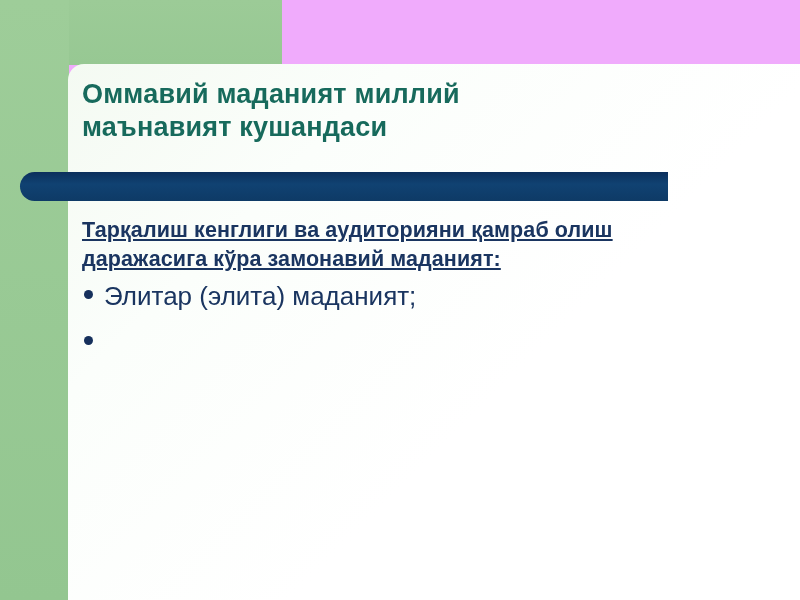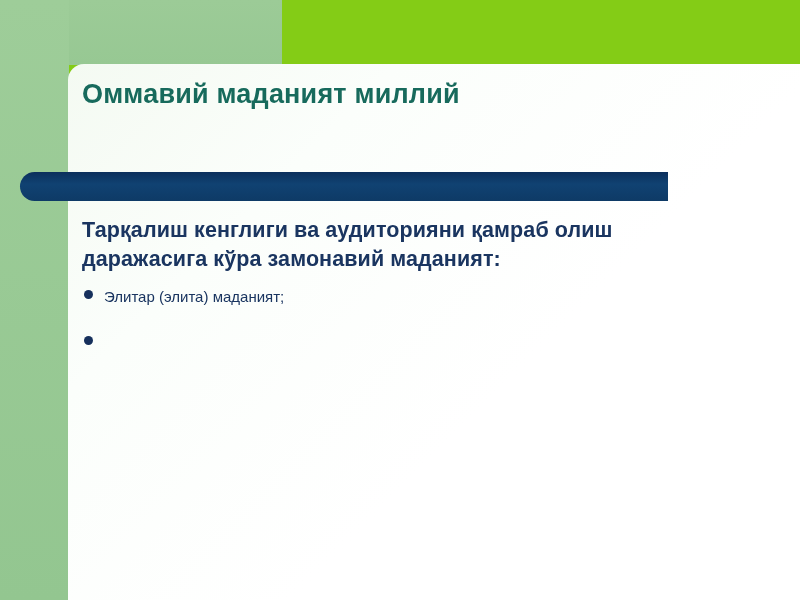--- a/index.html
+++ b/index.html
@@ -11,21 +11,21 @@
     height: 600px;
     overflow: hidden;
     background: #ffffff;
     font-family: "Liberation Sans", "DejaVu Sans", sans-serif;
   }
 
   .slide {
     position: relative;
     width: 800px;
     height: 600px;
-    background: #84cc16;
+    background: #f0abfc;
     overflow: hidden;
   }
 
   
 
   
   .green-block {
     position: absolute;
     left: 0;
     top: 0;
@@ -89,30 +89,31 @@
     width: 660px;
     color: #1a3560;
   }
 
   .lead {
     font-size: 21.5px;
     font-weight: bold;
     line-height: 29px;
     margin: 0 0 8px 0;
     letter-spacing: 0.1px;
+    text-decoration: underline;
   }
 
   .bullets {
     list-style: none;
     margin: 0;
     padding: 0;
   }
   .bullets li {
     position: relative;
-    font-size: 15px;
+    font-size: 26px;
     font-weight: normal;
     line-height: 29px;
     margin: 0 0 17px 0;
     padding-left: 22px;
     color: #1a3560;
   }
   .bullets li:last-child { margin-bottom: 0; }
   .bullets li .dot {
     position: absolute;
     left: 2px;
@@ -131,20 +132,21 @@
 
   <div class="green-block"></div>
   <div class="green-strip"></div>
 
   <div class="content-card"></div>
 
   <div class="navy-bar"></div>
 
   <div class="title">
     <span class="title-line">Оммавий маданият миллий</span>
+    <span class="title-line">маънавият кушандаси</span>
   </div>
 
   <div class="body-area">
 
     <p class="lead">Тарқалиш кенглиги ва аудиторияни қамраб олиш даражасига кўра замонавий маданият:</p>
 
     <ul class="bullets">
       <li>
         <span class="dot"></span>
         <span class="bullet-text">Элитар (элита) маданият;</span>

